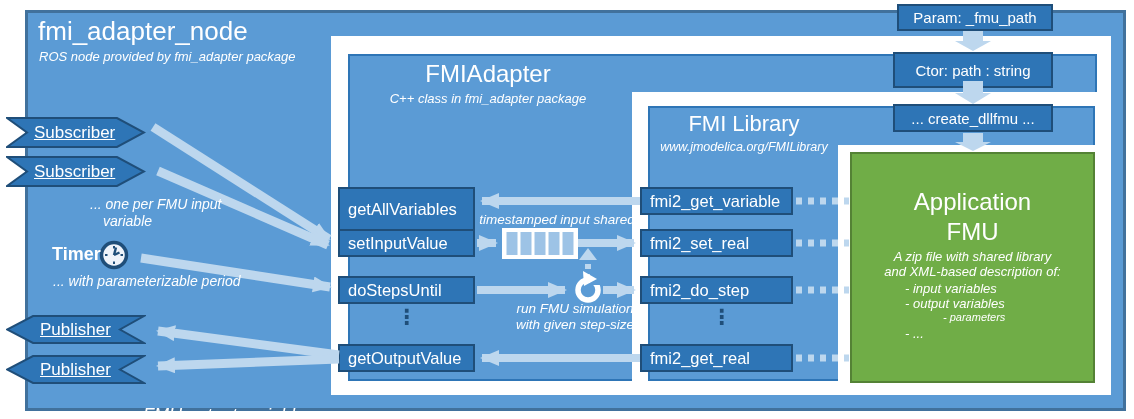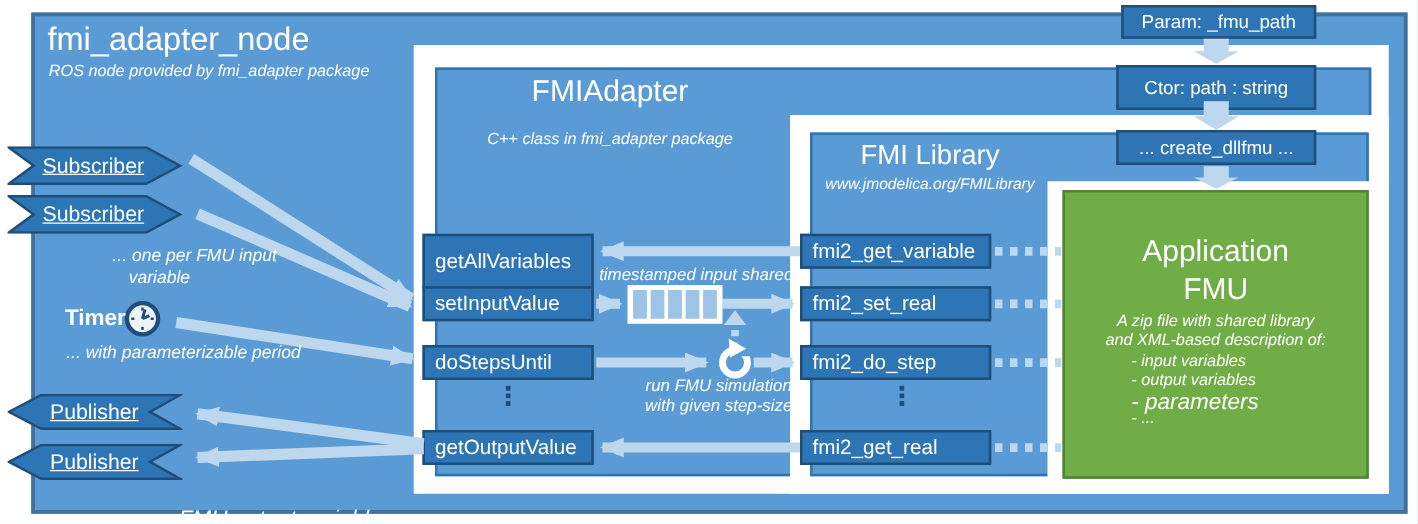--- a/index.html
+++ b/index.html
@@ -34,32 +34,32 @@
   <div class="abs it" style="left:39px;top:49px;font-size:13px;">ROS node provided by fmi_adapter package</div>
 
   <div class="abs frame z8" style="left:331px;top:36px;width:780px;height:359px;"></div>
   <div class="abs bluebox z10" style="left:348px;top:54px;width:749px;height:327px;"></div>
   <div class="abs frame z12" style="left:632px;top:92px;width:479px;height:303px;"></div>
   <div class="abs bluebox z14" style="left:648px;top:106px;width:447px;height:275px;"></div>
   <div class="abs frame z14" style="left:838px;top:145px;width:273px;height:250px;"></div>
   <div class="abs greenbox z15" style="left:850px;top:152px;width:245px;height:231px;"></div>
 
   <div class="abs ttl" style="left:348px;top:60px;width:280px;text-align:center;font-size:24px;">FMIAdapter</div>
-  <div class="abs it" style="left:348px;top:91px;width:280px;text-align:center;font-size:13px;margin-top:12px;">C++ class in fmi_adapter package</div>
+  <div class="abs it" style="left:348px;top:91px;width:280px;text-align:center;font-size:13px;">C++ class in fmi_adapter package</div>
 
   <div class="abs ttl" style="left:648px;top:111px;width:192px;text-align:center;font-size:22px;">FMI Library</div>
   <div class="abs it" style="left:650px;top:140px;width:188px;text-align:center;font-size:12.5px;">www.jmodelica.org/FMILibrary</div>
 
   <div class="abs ttl" style="left:850px;top:188px;width:245px;text-align:center;font-size:24px;">Application</div>
   <div class="abs ttl" style="left:850px;top:218px;width:245px;text-align:center;font-size:24px;">FMU</div>
   <div class="abs it" style="left:850px;top:249px;width:245px;text-align:center;font-size:13px;">A zip file with shared library</div>
   <div class="abs it" style="left:850px;top:264px;width:245px;text-align:center;font-size:13px;">and XML-based description of:</div>
   <div class="abs it" style="left:905px;top:281px;font-size:13px;">- input variables</div>
   <div class="abs it" style="left:905px;top:296px;font-size:13px;">- output variables</div>
-  <div class="abs it" style="left:905px;top:311px;font-size:18px;">- parameters</div>
+  <div class="abs it" style="left:943px;top:311px;font-size:11px;">- parameters</div>
   <div class="abs it" style="left:905px;top:326px;font-size:13px;">- ...</div>
 
   <div class="abs dkbox center" style="left:897px;top:4px;width:156px;height:27px;font-size:15px;">Param: _fmu_path</div>
   <div class="abs dkbox center" style="left:893px;top:52px;width:160px;height:36px;font-size:15px;">Ctor: path : string</div>
   <div class="abs dkbox center" style="left:893px;top:104px;width:160px;height:28px;font-size:15px;">... create_dllfmu ...</div>
 
   <div class="abs dkbox pad" style="left:338px;top:187px;width:137px;height:44px;">getAllVariables</div>
   <div class="abs dkbox pad" style="left:338px;top:229px;width:137px;height:28px;">setInputValue</div>
   <div class="abs dkbox pad" style="left:338px;top:276px;width:137px;height:28px;">doStepsUntil</div>
   <div class="abs dkbox pad" style="left:338px;top:344px;width:137px;height:28px;">getOutputValue</div>

